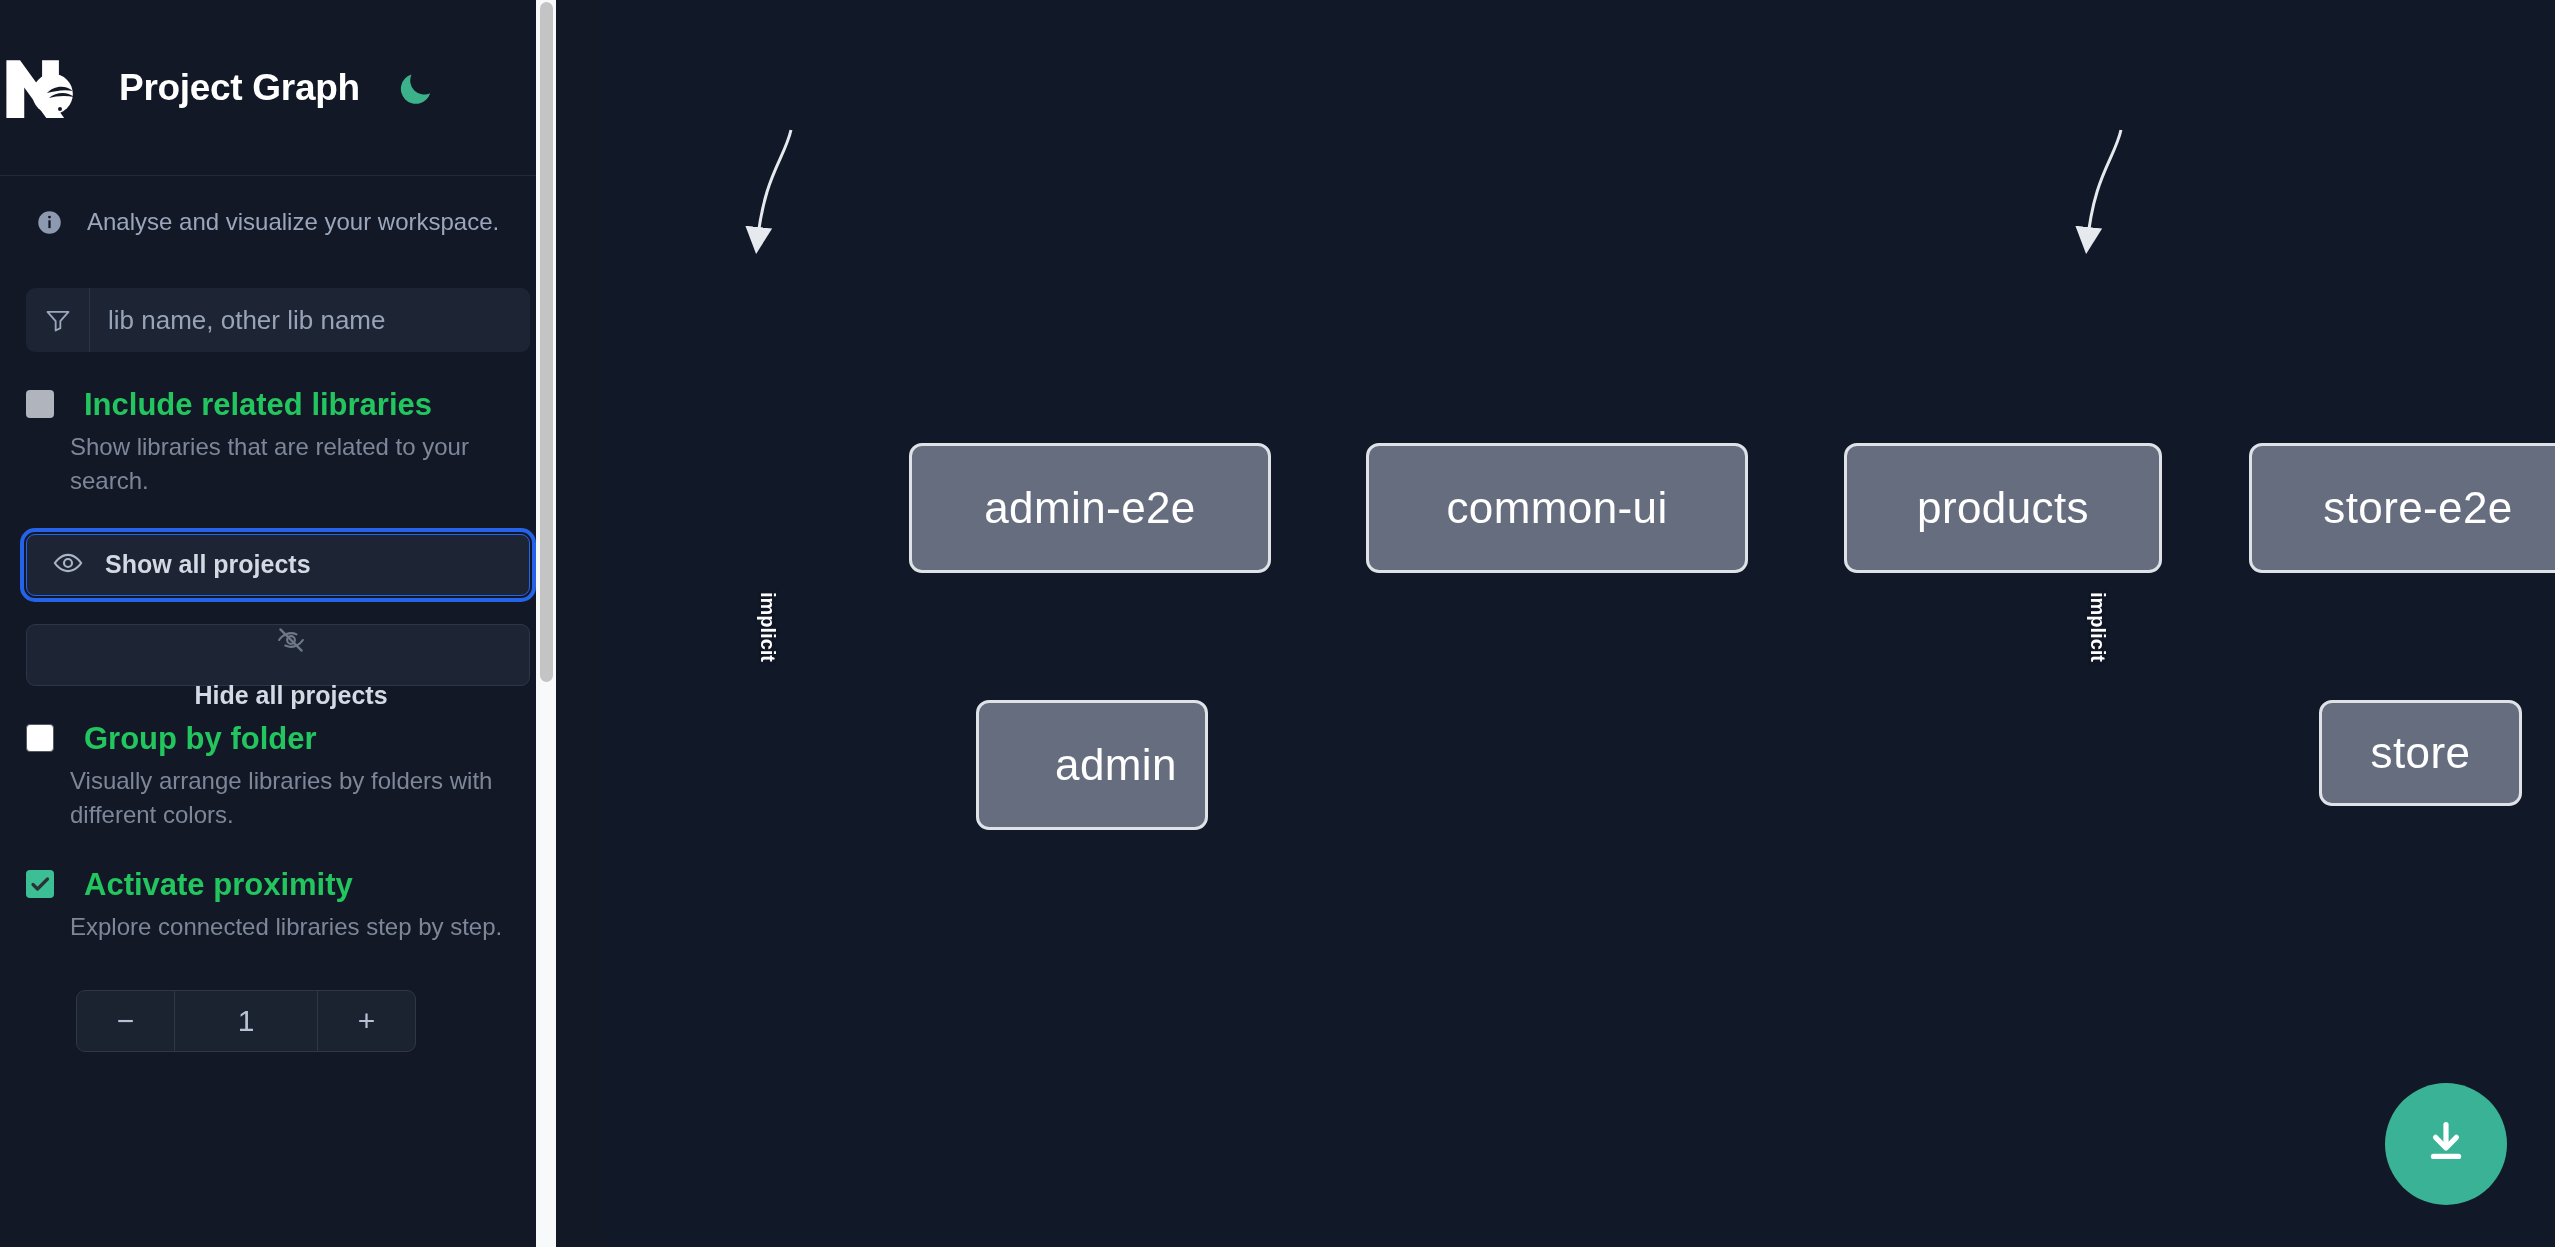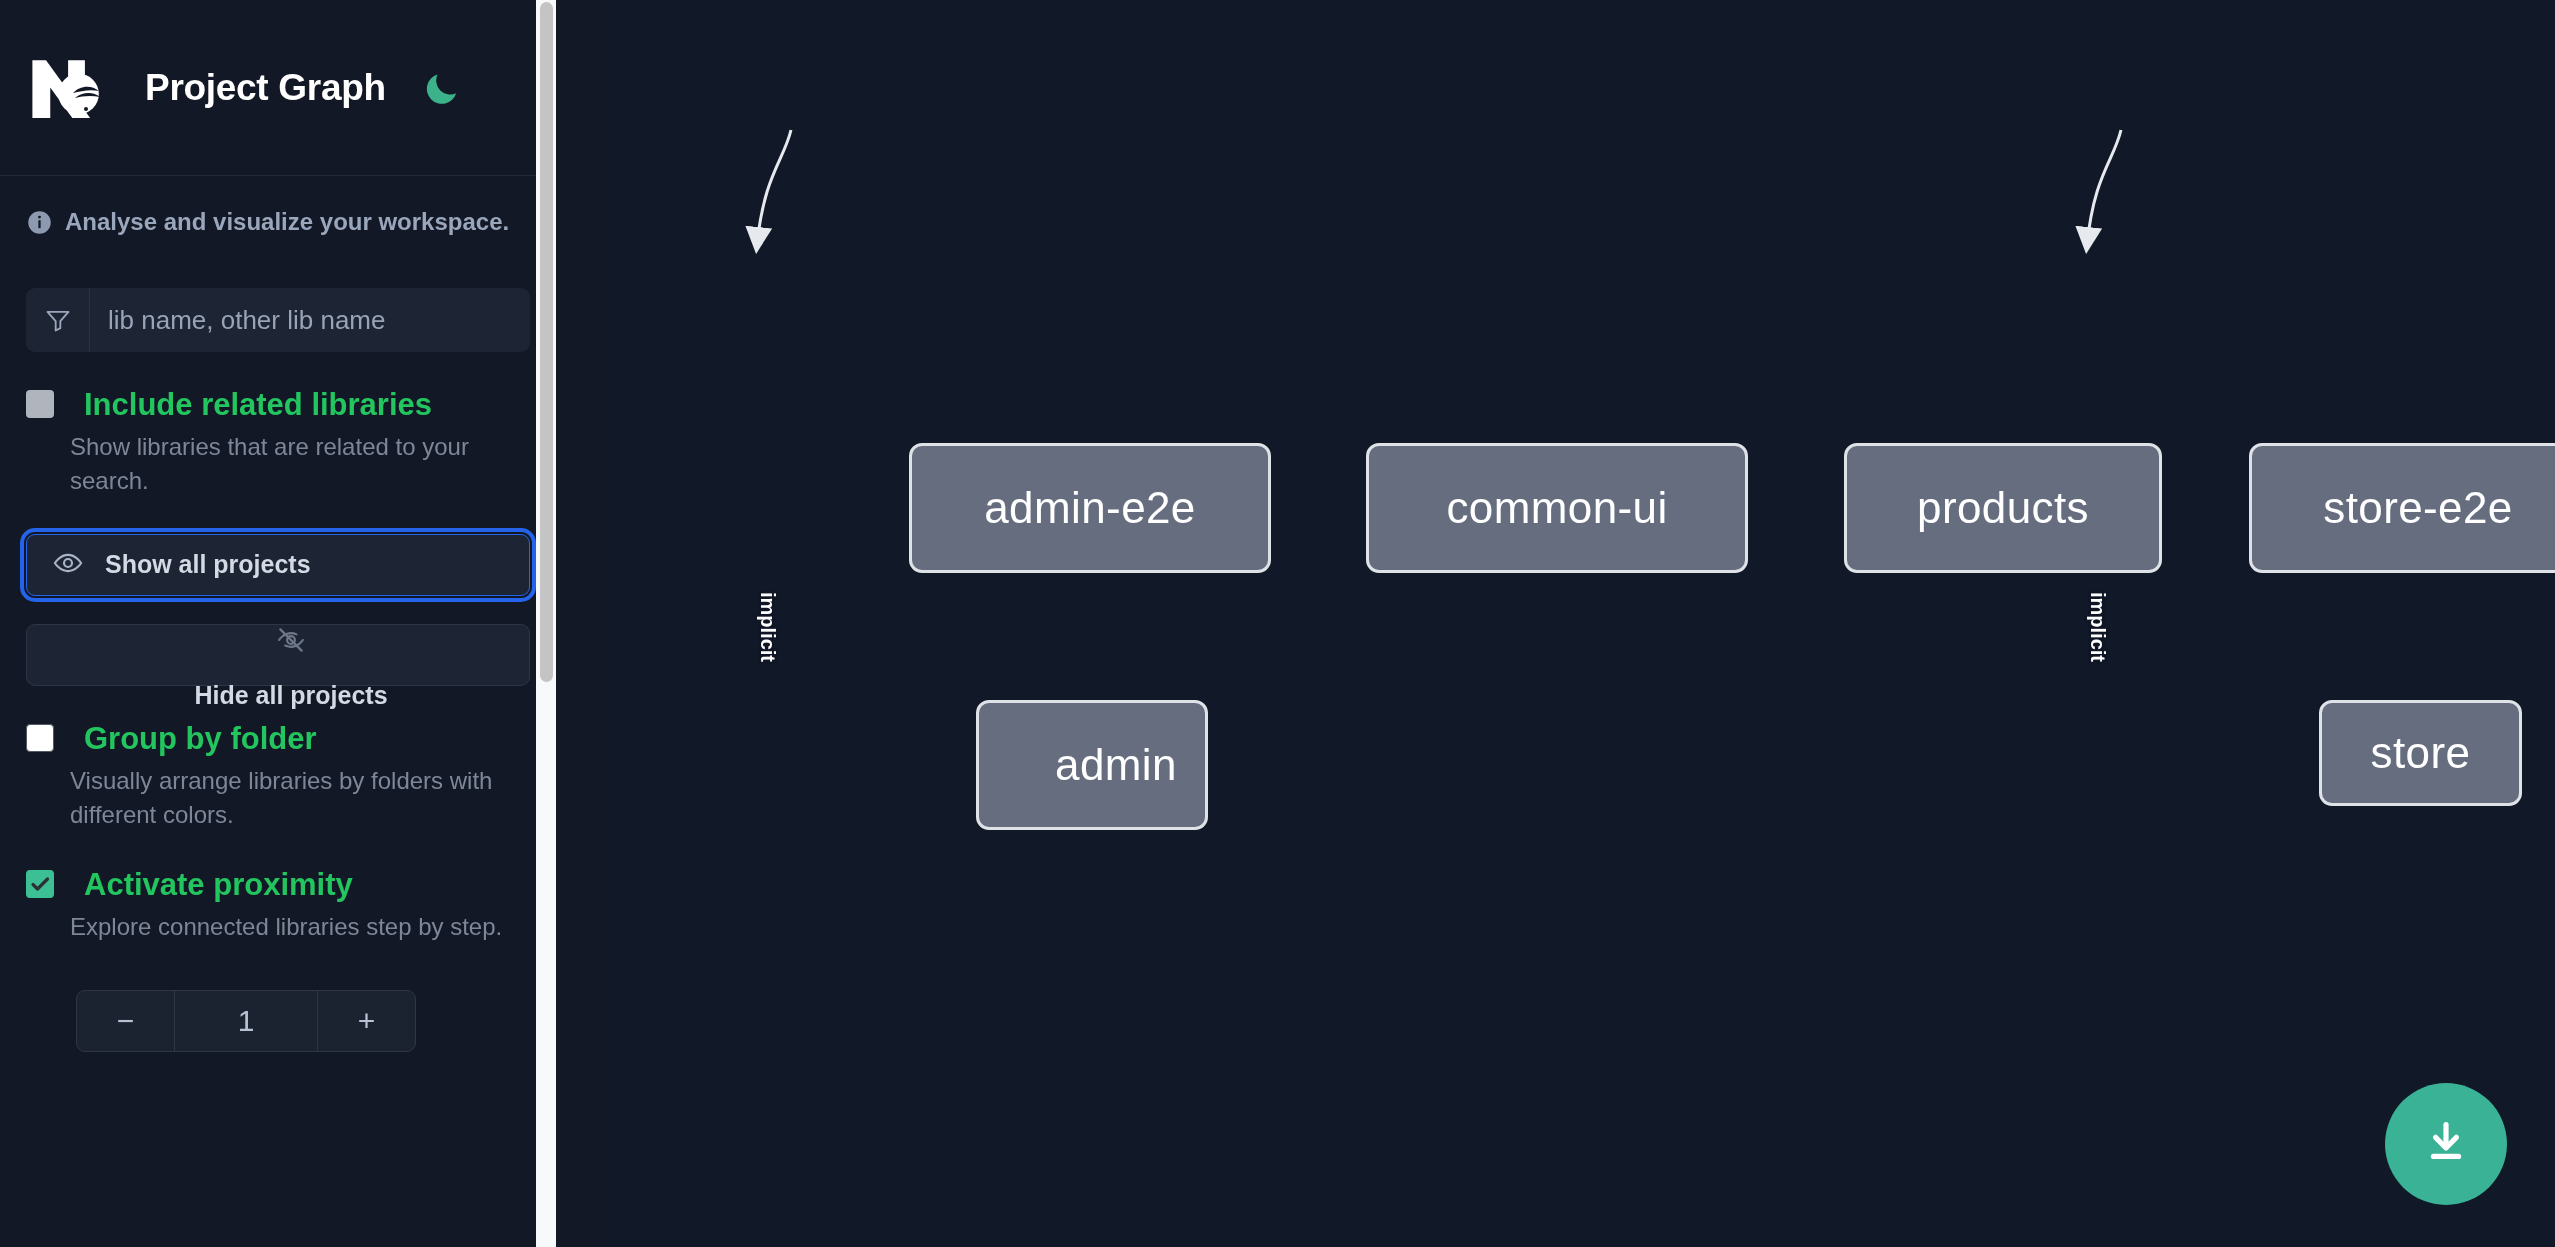--- a/index.html
+++ b/index.html
@@ -15,40 +15,38 @@
   .sidebar {
     position: relative;
     width: 556px; height: 1247px;
     background: #131826;
     flex: 0 0 556px;
     overflow: hidden;
   }
   .sb-header {
     height: 176px;
     display: flex; align-items: center;
-    padding-left: 26px;
     border-bottom: 1px solid #212a3c;
   }
   .nx-logo { width: 92px; height: 62px; flex: 0 0 92px; }
   .app-title {
     font-size: 37px; font-weight: 700; color: #ffffff;
     margin-left: 27px; letter-spacing: -0.3px;
     white-space: nowrap;
   }
   .theme-toggle {
     margin-left: 34px; width: 44px; height: 44px;
     display: flex; align-items: center; justify-content: center;
     cursor: pointer;
   }
 
   .sb-note {
     display: flex; align-items: center;
-    padding: 0 26px; height: 92px;
-    gap: 12px;
-    font-weight: bold;
+    padding: 0 36px; height: 92px;
+    gap: 24px;
   }
   .info-icon { width: 27px; height: 27px; flex: 0 0 27px; }
   .sb-note-text { font-size: 24px; color: #9aa6bb; }
 
   .sb-body { padding: 8px 26px; }
 
   
   .filter-row {
     display: flex; align-items: stretch;
     height: 64px; width: 504px;

